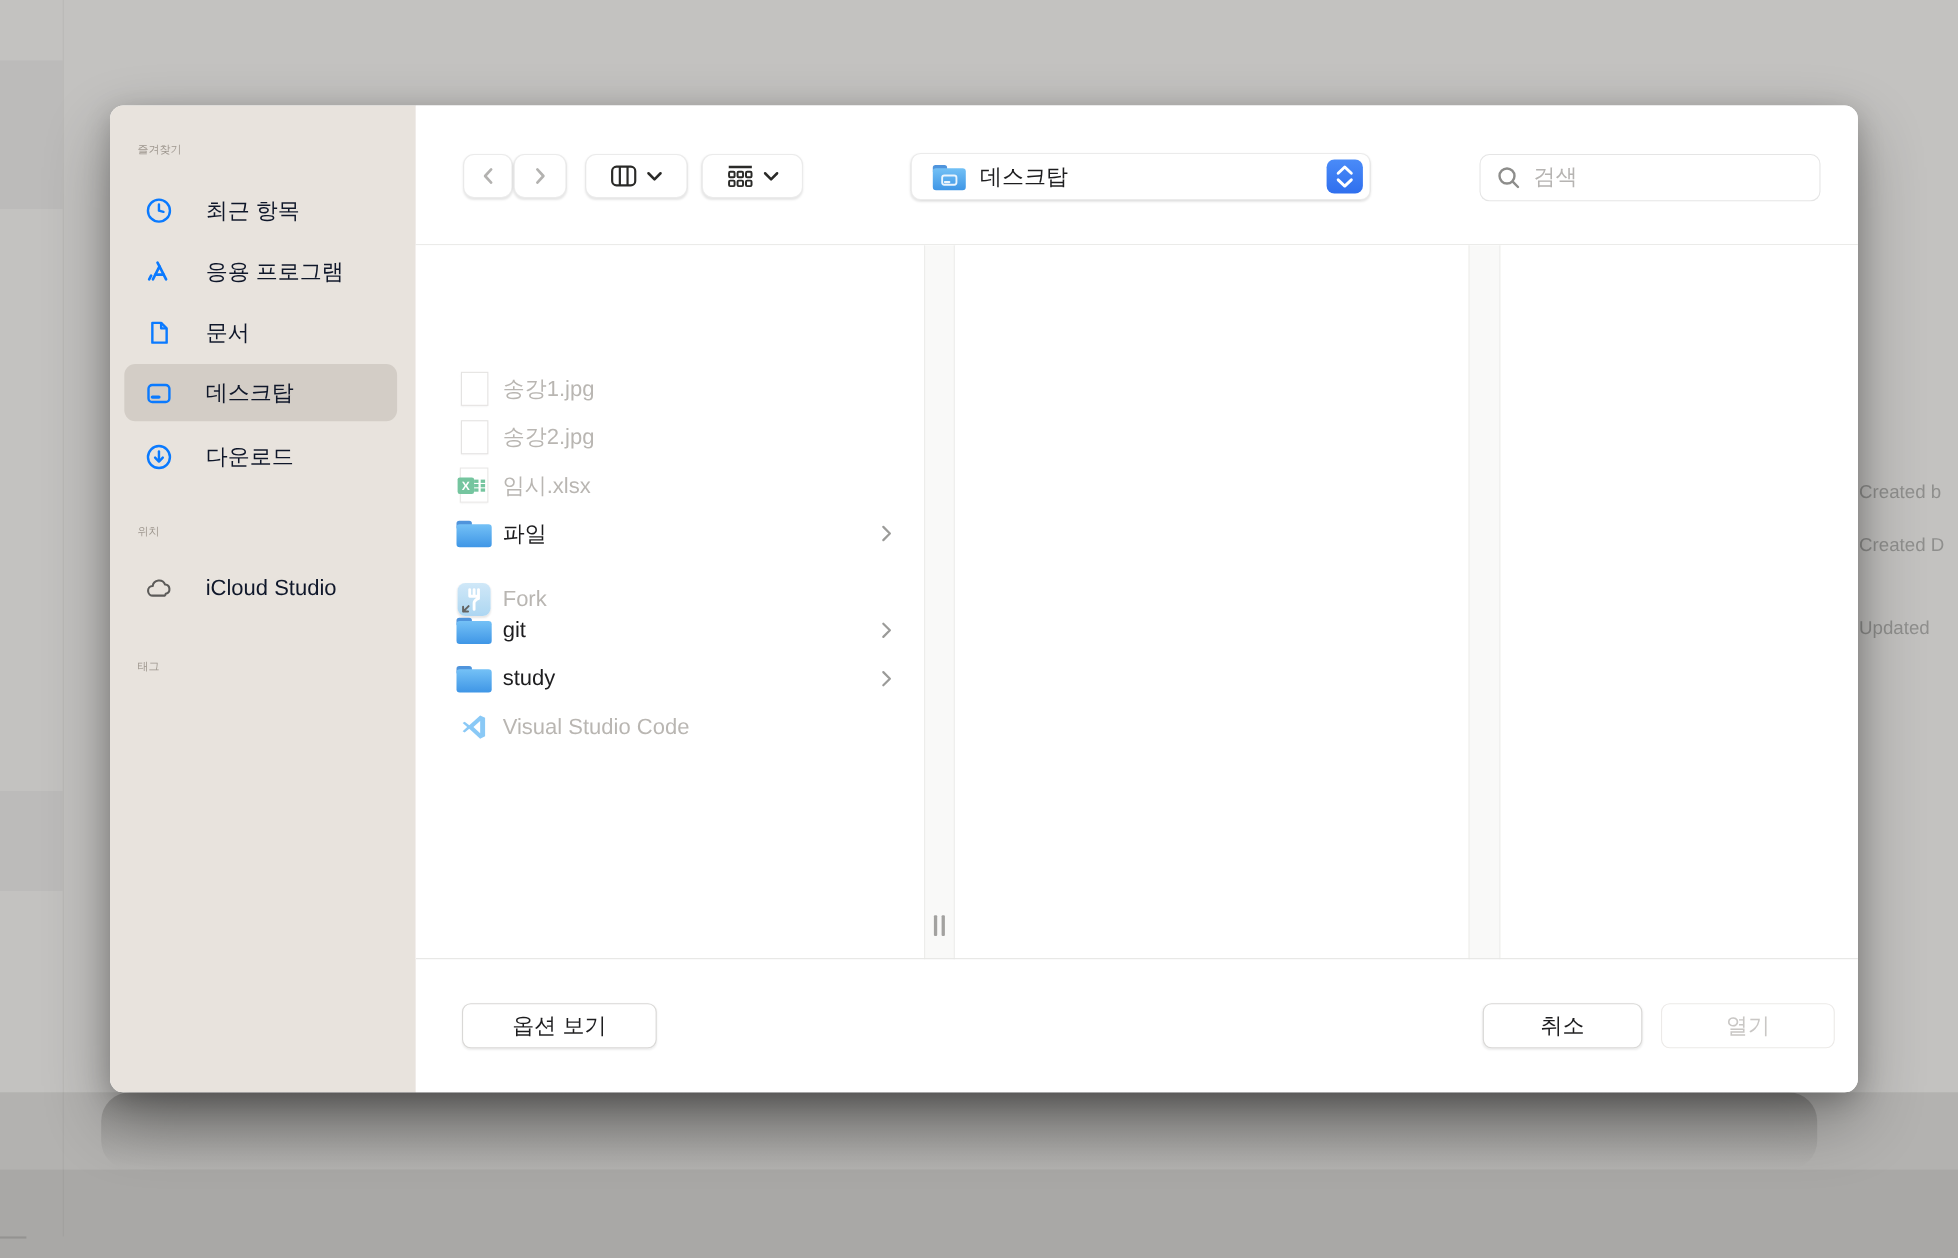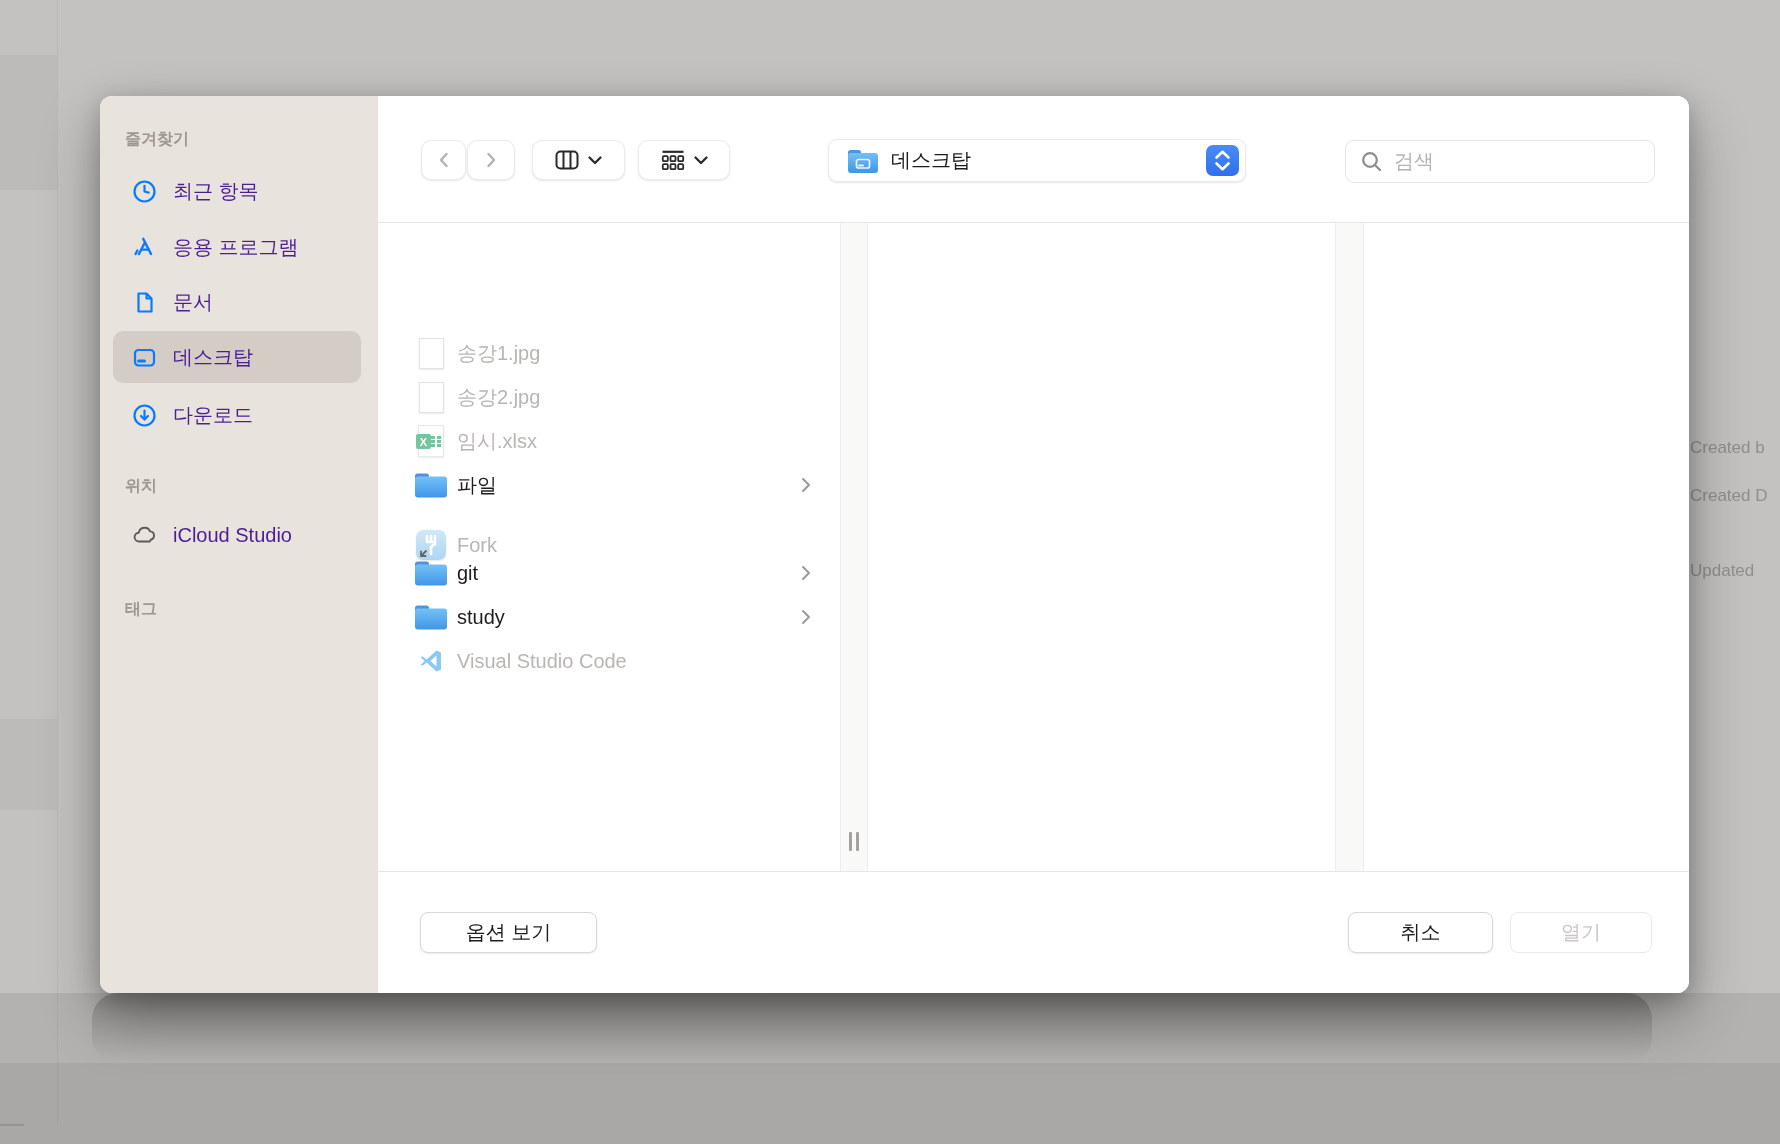--- a/index.html
+++ b/index.html
@@ -34,26 +34,26 @@
   .dialog {
     position:absolute; left:100px; top:96px; width:1589px; height:897px;
     border-radius:12px; background:#ffffff;
     box-shadow:0 25px 60px rgba(0,0,0,.32), 0 6px 24px rgba(0,0,0,.20);
   }
   
   .sidebar {
     position:absolute; left:0; top:0; width:278px; height:897px;
     background:#e8e3dd; border-radius:12px 0 0 12px;
   }
-  .sb-header { position:absolute; left:25px; font-size:16px; font-weight:700; color:#9e978f; }
+  .sb-header { position:absolute; left:25px; font-size:10px; font-weight:400; color:#9e978f; }
   .sb-row { position:absolute; left:13px; width:248px; height:52px; border-radius:10px;
             display:flex; align-items:center; cursor:default; }
   .sb-row.selected { background:#d3cdc6; }
   .sb-row .sb-icon { width:27px; height:27px; margin-left:18px; flex:0 0 auto; display:flex; }
-  .sb-row .sb-label { margin-left:15px; font-size:20px; color:#4c1d95; white-space:nowrap; }
+  .sb-row .sb-label { margin-left:29px; font-size:20px; color:#0f172a; white-space:nowrap; }
 
   
   .main { position:absolute; left:278px; top:0; width:1311px; height:897px;
           background:#ffffff; border-radius:0 12px 12px 0; }
 
   
   .tb-btn {
     position:absolute; top:44px; height:40px; background:#fff;
     border:1px solid rgba(0,0,0,.08); border-radius:10px;
     box-shadow:0 1px 2px rgba(0,0,0,.10);
@@ -138,21 +138,21 @@
   
   .footer-btn {
     position:absolute; top:816px; height:41px; background:#fff;
     border:1px solid #d9d8d6; border-radius:8px;
     box-shadow:0 1px 2px rgba(0,0,0,.08);
     font-size:20px; color:#1d1d1f; display:flex; align-items:center; justify-content:center;
     cursor:default;
   }
   .btn-options { left:42px;  width:177px; }
   .btn-cancel  { left:970px; width:145px; }
-  .btn-open    { left:1132px; width:142px; border-color:#eceae8; color:#c9c7c5; box-shadow:none; }
+  .btn-open    { left:1132px; width:158px; border-color:#eceae8; color:#c9c7c5; box-shadow:none; }
 </style>
 </head>
 <body>
 
 <div class="bg-band"></div>
 <div class="bg-card"></div>
 <div class="bg-bottom"></div>
 <div class="bg-vline"></div>
 <div class="bg-tile1"></div>
 <div class="bg-tile2"></div>

